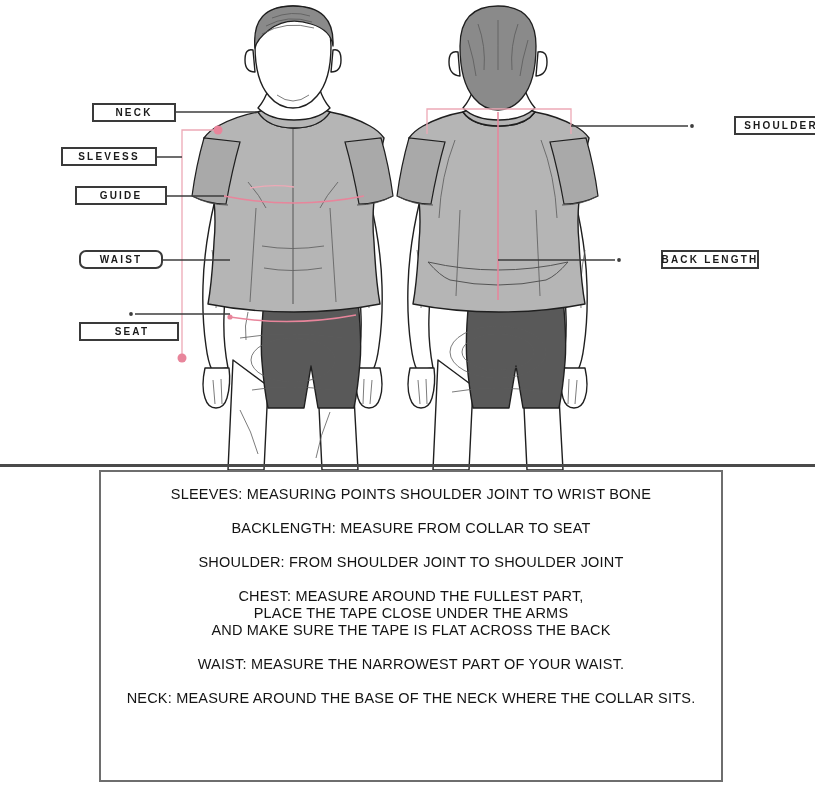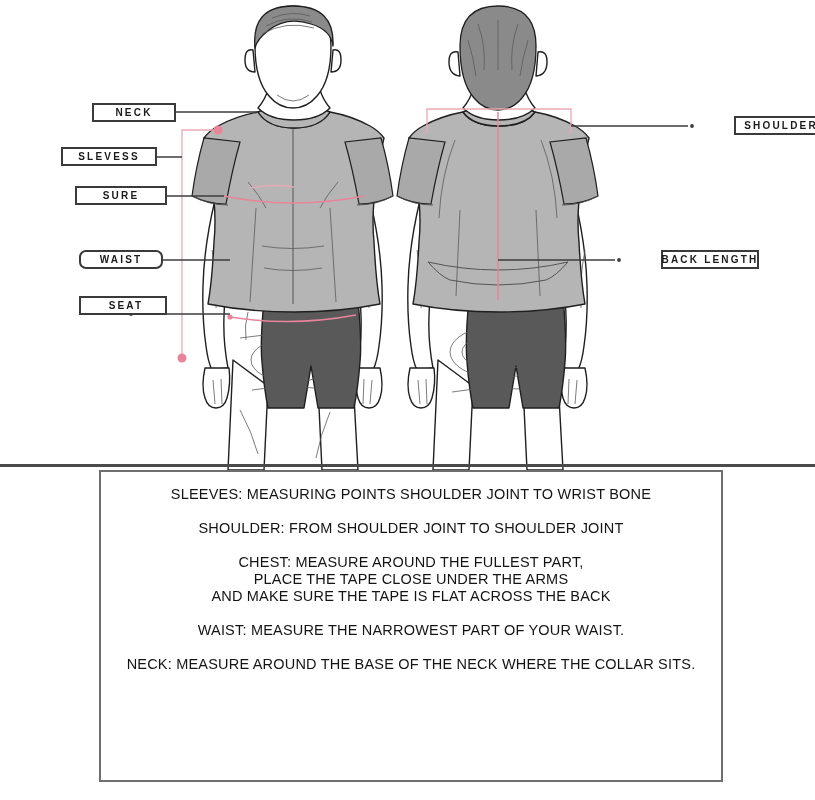--- a/index.html
+++ b/index.html
@@ -27,21 +27,21 @@
     text-align:center;
     display:flex; align-items:center; justify-content:center;
     height:19px;
     white-space:nowrap;
     margin-left:36px;
   }
   #lbl-neck     { left:56px;  top:103px; width:84px; }
   #lbl-sleves   { left:25px;  top:147px; width:96px; }
   #lbl-chest    { left:39px;  top:186px; width:92px; }
   #lbl-waist    { left:43px;  top:250px; width:84px;border-radius:7px; }
-  #lbl-seat     { left:43px;  top:296px; width:88px;padding-left:6px; }
+  #lbl-seat     { left:43px;  top:322px; width:100px;padding-left:6px; }
   #lbl-shoulder { left:698px; top:116px; width:94px; }
   #lbl-backlen  { left:625px; top:250px; width:98px; }
 
   
   #ground-line{
     position:absolute; left:0; top:464px; width:815px; height:3px;
     background:#4a4a4a;
   }
   #panel{
     position:absolute; left:99px; top:470px;
@@ -218,31 +218,32 @@
       <circle class="dot" cx="692" cy="126" r="1.9"></circle>
       <path class="lead" d="M688 126 L571 126"></path>
 
       <circle class="dot" cx="619" cy="260" r="1.9"></circle>
       <path class="lead" d="M615 260 L498 260"></path>
     </g>
   </svg>
 
   <div class="label-box" id="lbl-neck">NECK</div>
   <div class="label-box" id="lbl-sleves">SLEVESS</div>
-  <div class="label-box" id="lbl-chest">SURE</div>
+  <div class="label-box" id="lbl-chest">GUIDE</div>
   <div class="label-box" id="lbl-waist">WAIST</div>
   <div class="label-box" id="lbl-seat">SEAT</div>
   <div class="label-box" id="lbl-shoulder">SHOULDER</div>
   <div class="label-box" id="lbl-backlen">BACK LENGTH</div>
 
   <div id="ground-line"></div>
 
   <div id="panel">
     <div id="panel-inner">
       <div class="para">SLEEVES: MEASURING POINTS SHOULDER JOINT TO WRIST BONE</div>
+      <div class="para">BACKLENGTH: MEASURE FROM COLLAR TO SEAT</div>
       <div class="para">SHOULDER: FROM SHOULDER JOINT TO SHOULDER JOINT</div>
       <div class="para">CHEST: MEASURE AROUND THE FULLEST PART,
 PLACE THE TAPE CLOSE UNDER THE ARMS
 AND MAKE SURE THE TAPE IS FLAT ACROSS THE BACK</div>
       <div class="para">WAIST: MEASURE THE NARROWEST PART OF YOUR WAIST.</div>
       <div class="para">NECK: MEASURE AROUND THE BASE OF THE NECK WHERE THE COLLAR SITS.</div>
     </div>
   </div>
 
 </div>

